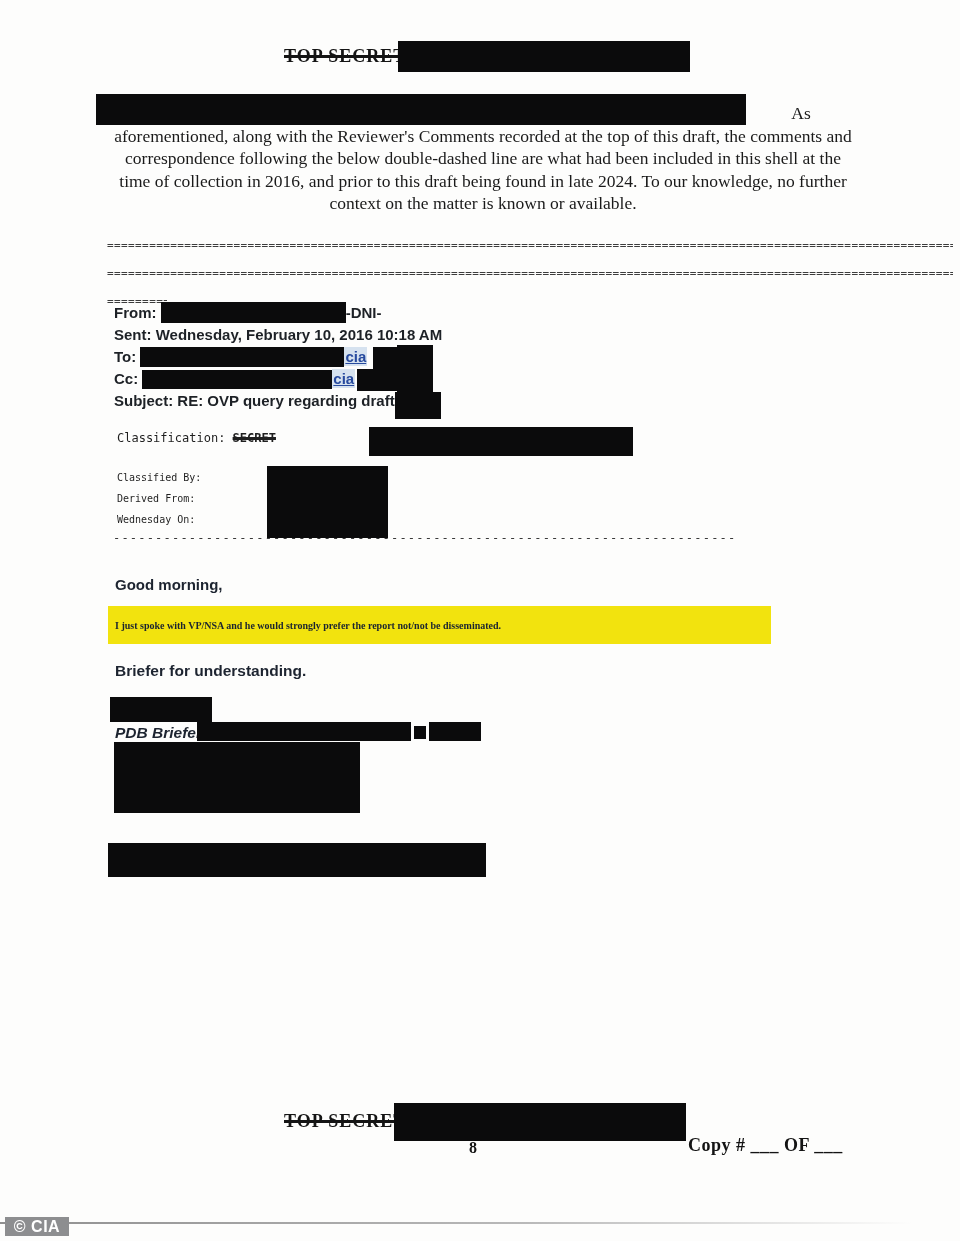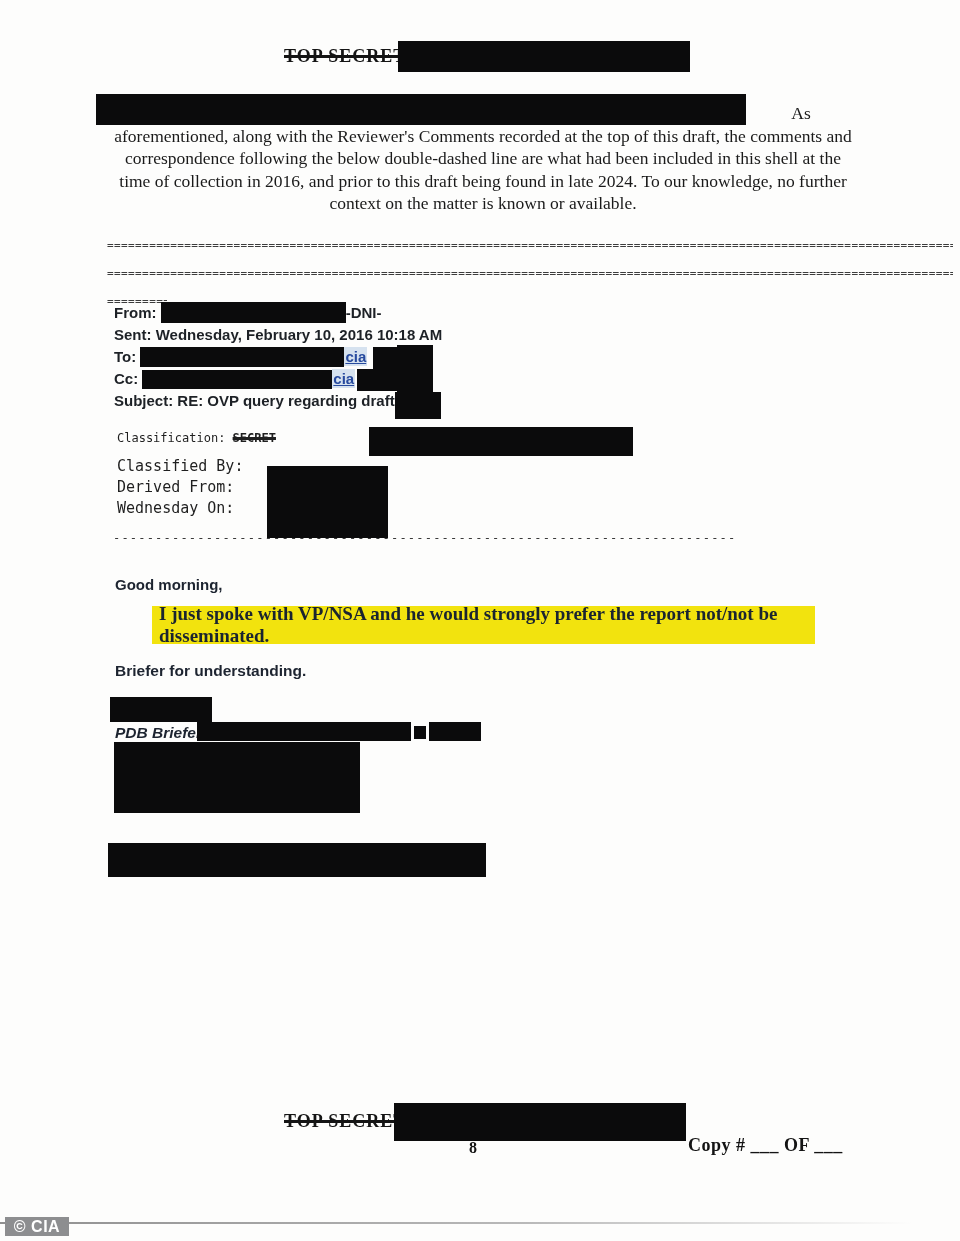--- a/index.html
+++ b/index.html
@@ -51,36 +51,36 @@
   .rA { left:373px; top:347px; width:25px; height:22px; }
   .rB { left:397px; top:345px; width:36px; height:47px; }
   .rC { left:357px; top:369px; width:41px; height:22px; }
   .rD { left:395px; top:392px; width:46px; height:27px; }
 
   
   .mono { font-family:"DejaVu Sans Mono", monospace; color:#1f1f1f; }
   .class-line { position:absolute; left:117px; top:431px; font-size:12px; }
   .class-line .strike { font-weight:bold; }
   .r-class { left:369px; top:427px; width:264px; height:29px; }
-  .classby { position:absolute; left:117px; top:456px; font-size:15px; line-height:21px; }
+  .classby { position:absolute; left:117px; top:467px; font-size:10px; line-height:21px; }
   .r-classby { left:267px; top:466px; width:121px; height:72px; }
 
   .dash-line {
     position:absolute; left:113px; top:531px; width:622px; height:18px;
     font-family:"DejaVu Sans Mono", monospace; font-size:12px; letter-spacing:1.2px;
     color:#3a3a3a; white-space:nowrap; overflow:hidden;
   }
 
   
   .body-sans { font-family:"Liberation Sans", sans-serif; color:#1d2430; font-weight:600; }
   .greeting { position:absolute; left:115px; top:576px; font-size:15px; }
   .highlight {
     position:absolute; left:108px; top:606px; width:663px; height:38px;
     background:#f2e30e; display:flex; align-items:center; padding-left:7px;
-    font-size:19px; font-weight:700; color:#1a2430;margin-left:44px;
+    font-size:10px; font-weight:700; color:#1a2430;
   }
   .closing { position:absolute; left:115px; top:662px; font-size:15.5px; }
 
   
   .r-sig1 { left:110px; top:697px; width:102px; height:25px; }
   .pdb { position:absolute; left:115px; top:724px; font-size:15.5px; font-style:italic; font-weight:700; }
   .r-sig2 { left:197px; top:722px; width:214px; height:19px; }
   .r-sig3 { left:414px; top:726px; width:12px; height:13px; }
   .r-sig4 { left:429px; top:722px; width:52px; height:19px; }
   .r-sigblock { left:114px; top:742px; width:246px; height:71px; }

